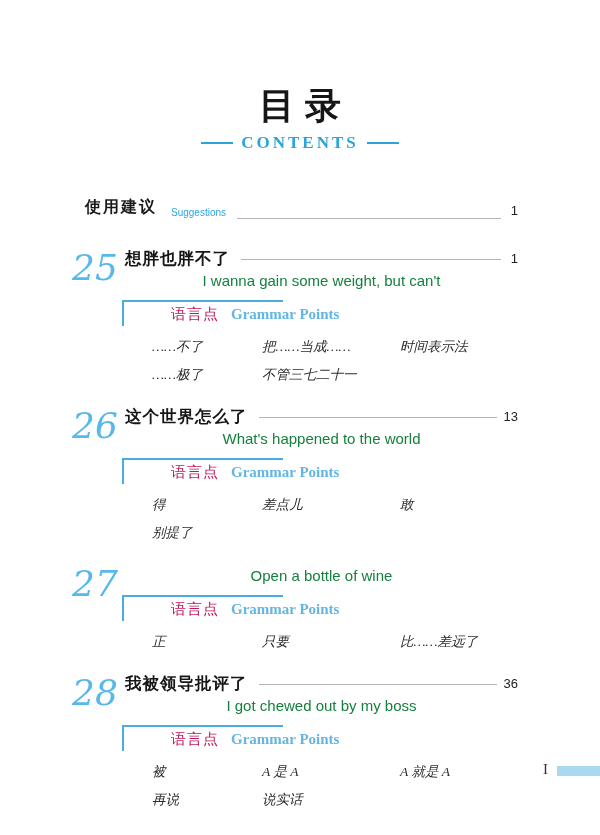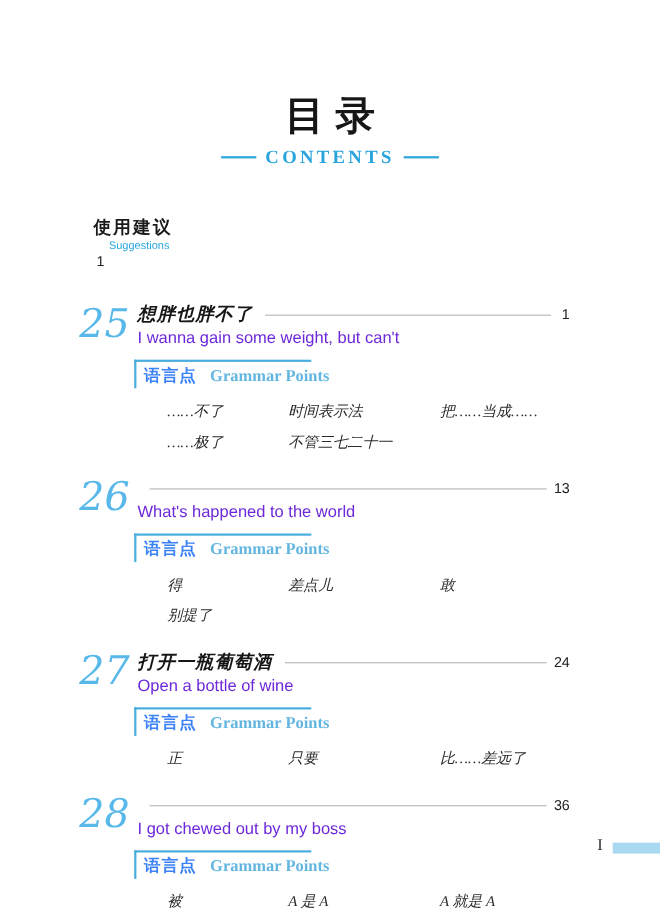--- a/index.html
+++ b/index.html
@@ -23,21 +23,21 @@
     display:flex; align-items:center; justify-content:center; gap:8px;
   }
   .title-en{
     font-family:"Liberation Serif","DejaVu Serif",serif;
     font-weight:bold; font-size:17px; letter-spacing:3px; color:#2aa5dc;
   }
   .dash{ width:32px; height:2px; background:#2aa5dc; }
   
   .intro-row{
     margin:44px 0 0 85px; width:433px;
-    display:flex; align-items:flex-start;flex-direction:column;
+    display:flex; align-items:flex-end;
   }
   .intro-zh{ font-size:16px; font-weight:bold; color:#1a1a1a; letter-spacing:2px;}
   .intro-en{ font-size:10px; color:#29a7e0; margin-left:14px; }
   
   .leader{ flex:1; border-bottom:1px solid #b3b3b3; margin:0 7px 0 11px; position:relative; top:1px;}
   .pagenum{ font-size:13px; color:#222; min-width:10px; text-align:right;}
   
   .entry{
     margin:30px 0 0 72px; width:446px;
     display:flex;
@@ -45,29 +45,29 @@
   }
   .entry + .entry{ margin-top:24px; }
   .num{
     width:41px; flex:0 0 41px;
     font-size:36px; line-height:1; font-style:italic;
     color:#58b8e9; margin-top:2px;
     font-family:"DejaVu Serif","Liberation Serif",serif;
   }
   .entry-body{ flex:1; min-width:0; }
   .title-row{ display:flex; align-items:center; height:21px; }
-  .zh-title{ font-size:16.5px; font-weight:bold; color:#161616; letter-spacing:1px; white-space:nowrap;font-style:italic;}
-  .en-title{ font-size:15px; color:#6d28d9; margin-top:3px; height:19px; }
+  .zh-title{ font-size:16.5px; font-weight:bold; color:#161616; letter-spacing:1px; white-space:nowrap;}
+  .en-title{ font-size:15px; color:#15803d; margin-top:3px; height:19px;text-align:center; }
   .gp-box{
     margin:9px 0 0 -3px;
     border-top:2px solid #49addf; border-left:2px solid #49addf;
     width:152px; padding:3px 0 2px 7px; white-space:nowrap;
   }
-  .gp-zh{ font-size:15px; font-weight:bold; color:#3b82f6;
-    font-family:"Liberation Serif","DejaVu Serif",serif; letter-spacing:1px;}
+  .gp-zh{ font-size:15px; font-weight:normal; color:#be185d;
+    font-family:"Liberation Serif","DejaVu Serif",serif; letter-spacing:1px;margin-left:40px;}
   .gp-en{ font-size:15px; font-weight:bold; color:#63b6e0; margin-left:12px;
     font-family:"Liberation Serif","DejaVu Serif",serif;}
   .gp-row{
     display:grid; grid-template-columns:110px 138px auto;
     padding-left:27px; margin-top:12px; height:16px;
   }
   .gp-item{
     font-size:13.5px; font-style:italic; color:#2b2b2b;
     font-family:"Liberation Serif","DejaVu Serif",serif;
     white-space:nowrap;
@@ -111,35 +111,36 @@
         <span class="zh-title">想胖也胖不了</span>
         <span class="leader"></span>
         <span class="pagenum">1</span>
       </div>
       <div class="en-title">I wanna gain some weight, but can't</div>
       <div class="gp-box">
         <span class="gp-zh">语言点</span><span class="gp-en">Grammar Points</span>
       </div>
       <div class="gp-row">
         <span class="gp-item">……不了</span>
+        <span class="gp-item">把……当成……</span>
         <span class="gp-item">时间表示法</span>
-        <span class="gp-item">把……当成……</span>
       </div>
       <div class="gp-row">
         <span class="gp-item">……极了</span>
         <span class="gp-item">不管三七二十一</span>
         <span class="gp-item"></span>
       </div>
     </div>
   </section>
 
   <section class="entry">
     <div class="num">26</div>
     <div class="entry-body">
       <div class="title-row">
+        <span class="zh-title">这个世界怎么了</span>
         <span class="leader"></span>
         <span class="pagenum">13</span>
       </div>
       <div class="en-title">What's happened to the world</div>
       <div class="gp-box">
         <span class="gp-zh">语言点</span><span class="gp-en">Grammar Points</span>
       </div>
       <div class="gp-row">
         <span class="gp-item">得</span>
         <span class="gp-item">差点儿</span>
@@ -149,41 +150,37 @@
         <span class="gp-item">别提了</span>
         <span class="gp-item"></span>
         <span class="gp-item"></span>
       </div>
     </div>
   </section>
 
   <section class="entry">
     <div class="num">27</div>
     <div class="entry-body">
-      <div class="title-row">
-        <span class="zh-title">打开一瓶葡萄酒</span>
-        <span class="leader"></span>
-        <span class="pagenum">24</span>
-      </div>
       <div class="en-title">Open a bottle of wine</div>
       <div class="gp-box">
         <span class="gp-zh">语言点</span><span class="gp-en">Grammar Points</span>
       </div>
       <div class="gp-row">
         <span class="gp-item">正</span>
         <span class="gp-item">只要</span>
         <span class="gp-item">比……差远了</span>
       </div>
     </div>
   </section>
 
   <section class="entry">
     <div class="num">28</div>
     <div class="entry-body">
       <div class="title-row">
+        <span class="zh-title">我被领导批评了</span>
         <span class="leader"></span>
         <span class="pagenum">36</span>
       </div>
       <div class="en-title">I got chewed out by my boss</div>
       <div class="gp-box">
         <span class="gp-zh">语言点</span><span class="gp-en">Grammar Points</span>
       </div>
       <div class="gp-row">
         <span class="gp-item">被</span>
         <span class="gp-item">A 是 A</span>

